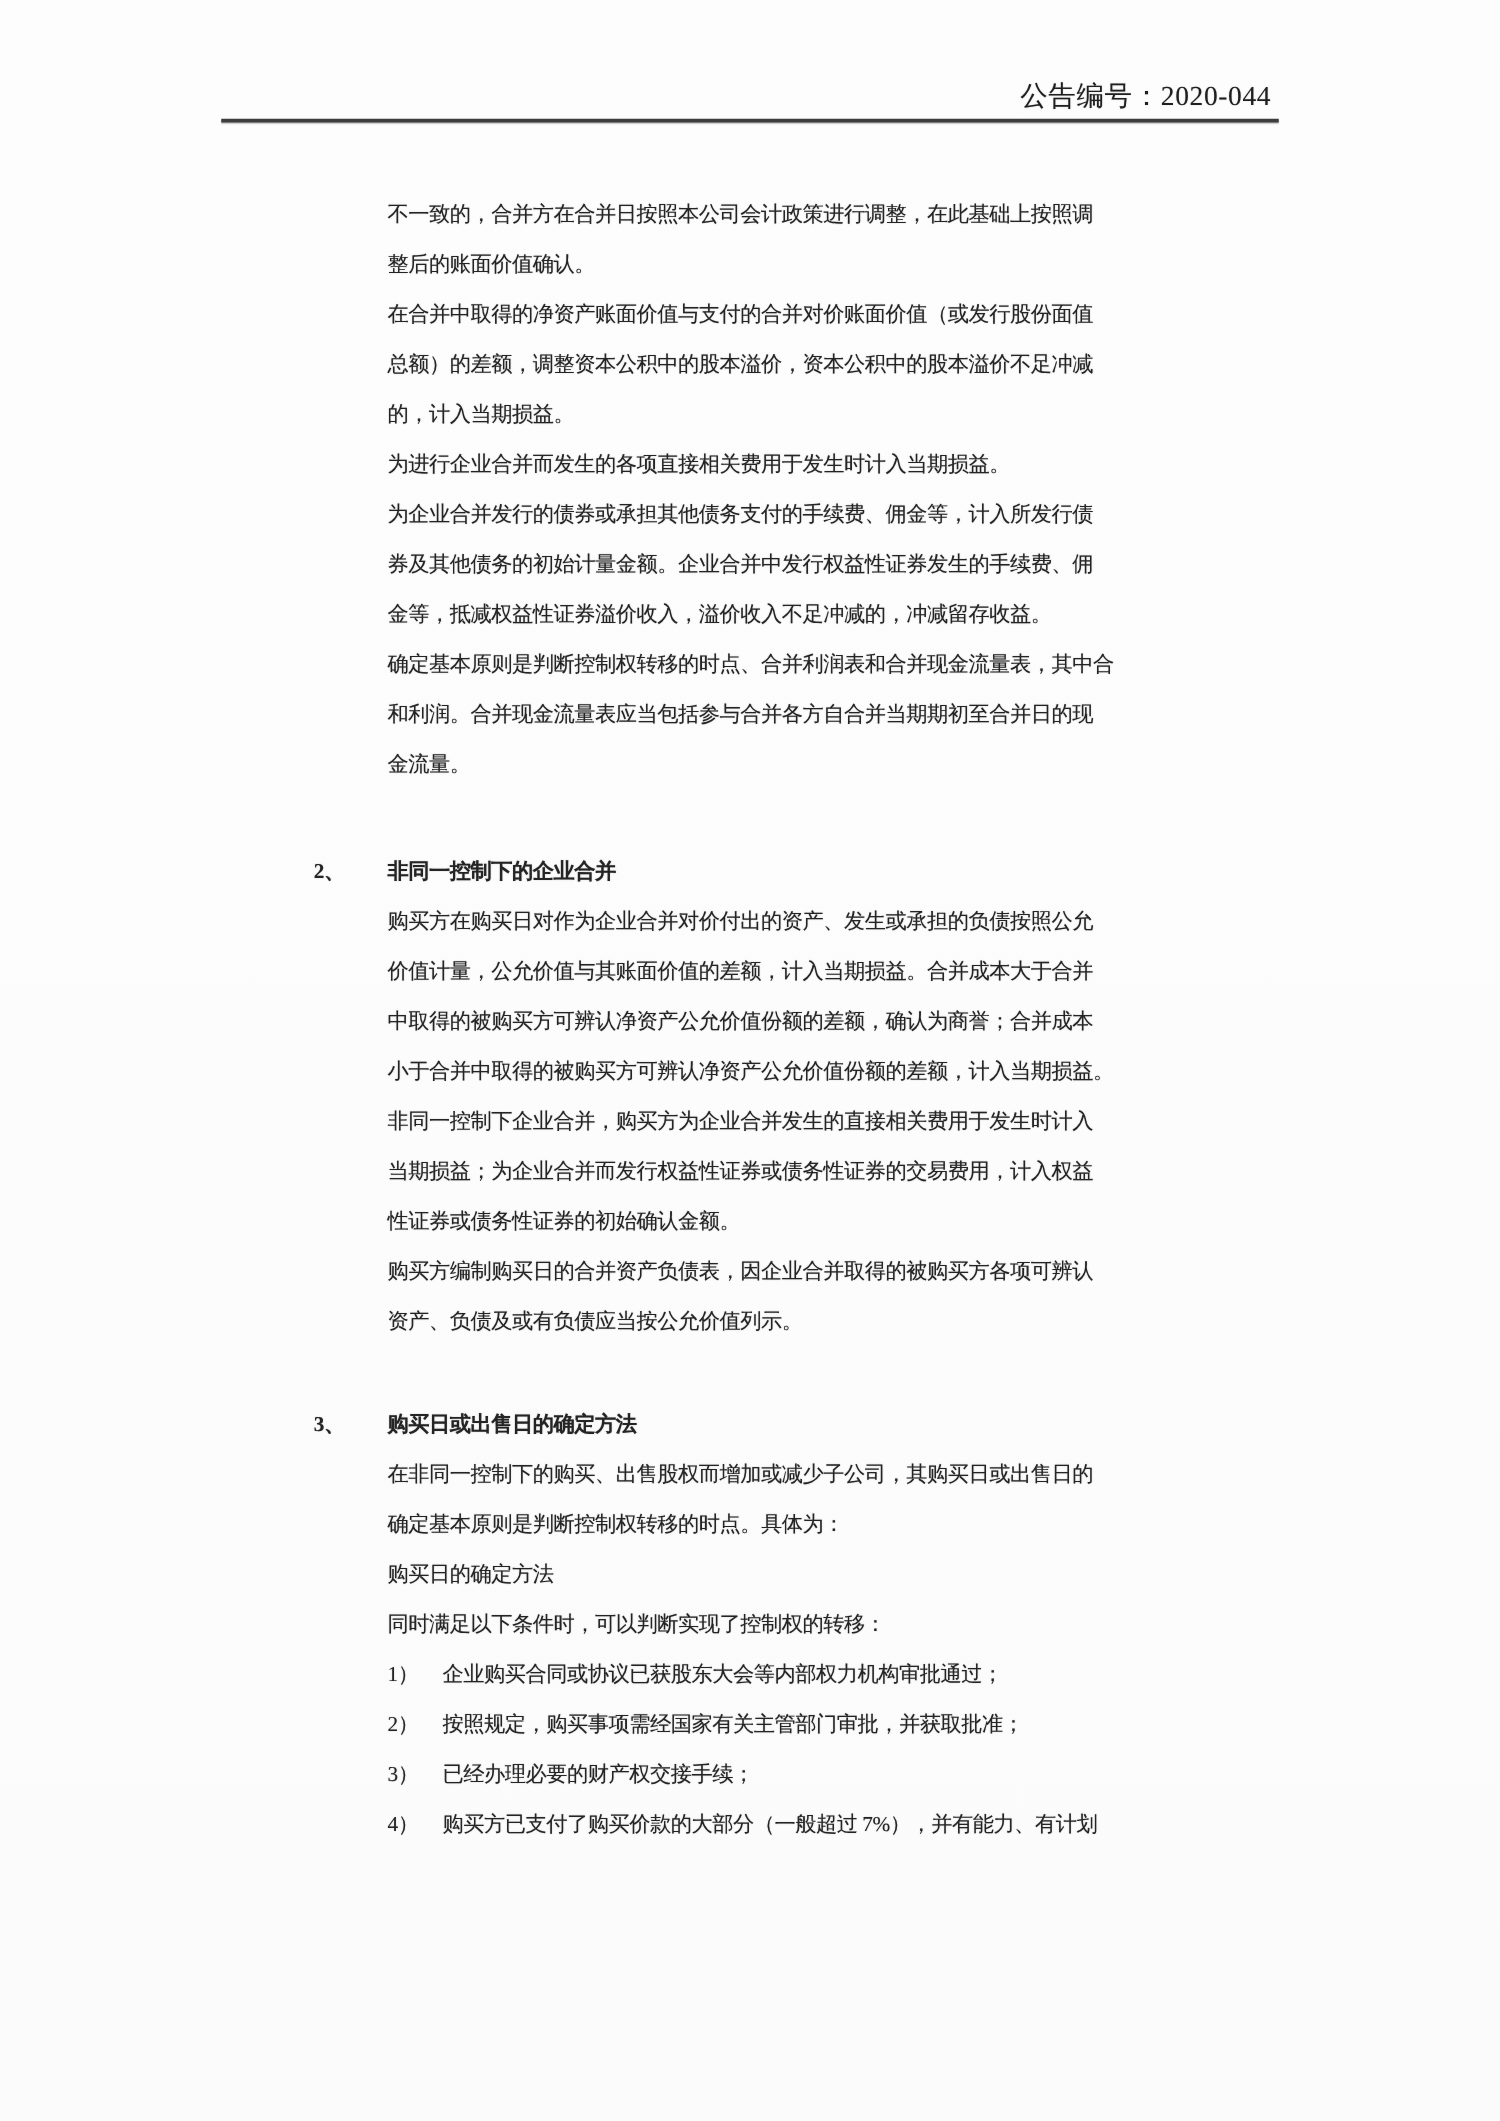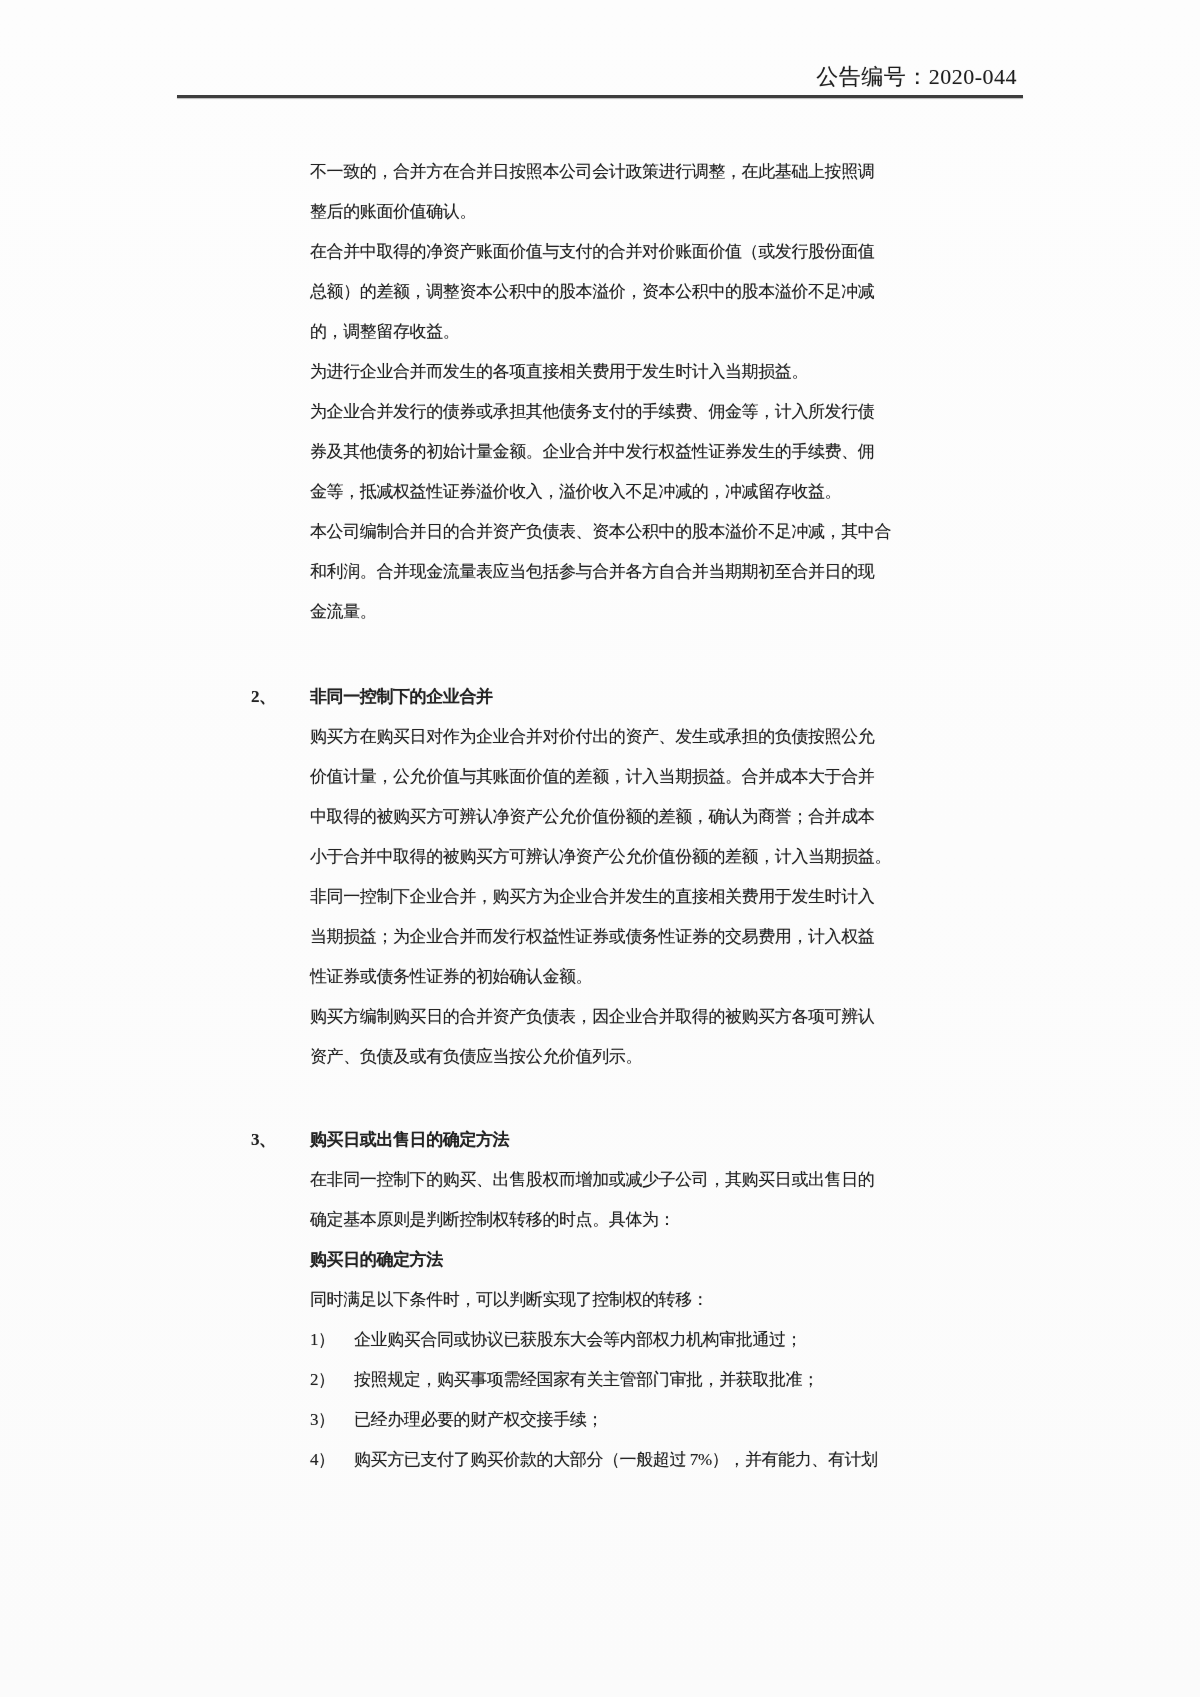--- a/index.html
+++ b/index.html
@@ -63,21 +63,21 @@
     white-space: nowrap;
   }
   .section-heading .sec-num {
     position: absolute;
     left: -59px;
     top: 0;
   }
   .gap-lg { margin-top: 45px; }
   .gap-md { margin-top: 43px; }
   .subheading {
-    font-weight: 700;
+    font-weight: 400;
   }
   .list-item {
     height: 40px;
     white-space: nowrap;
   }
   .list-item .li-num {
     display: inline-block;
     width: 44px;
   }
   .page-number {
@@ -102,35 +102,35 @@
   <div class="content">
 
     <div class="para">
       <div class="line">不一致的，合并方在合并日按照本公司会计政策进行调整，在此基础上按照调</div>
       <div class="line">整后的账面价值确认。</div>
     </div>
 
     <div class="para">
       <div class="line">在合并中取得的净资产账面价值与支付的合并对价账面价值（或发行股份面值</div>
       <div class="line">总额）的差额，调整资本公积中的股本溢价，资本公积中的股本溢价不足冲减</div>
-      <div class="line">的，调整留存收益。</div>
+      <div class="line">的，计入当期损益。</div>
     </div>
 
     <div class="para">
       <div class="line">为进行企业合并而发生的各项直接相关费用于发生时计入当期损益。</div>
     </div>
 
     <div class="para">
       <div class="line">为企业合并发行的债券或承担其他债务支付的手续费、佣金等，计入所发行债</div>
       <div class="line">券及其他债务的初始计量金额。企业合并中发行权益性证券发生的手续费、佣</div>
       <div class="line">金等，抵减权益性证券溢价收入，溢价收入不足冲减的，冲减留存收益。</div>
     </div>
 
     <div class="para">
-      <div class="line">本公司编制合并日的合并资产负债表、资本公积中的股本溢价不足冲减，其中合</div>
+      <div class="line">确定基本原则是判断控制权转移的时点、合并利润表和合并现金流量表，其中合</div>
       <div class="line">和利润。合并现金流量表应当包括参与合并各方自合并当期期初至合并日的现</div>
       <div class="line">金流量。</div>
     </div>
 
     <div class="section-heading gap-lg">
       <span class="sec-num">2、</span>
       <span class="sec-title">非同一控制下的企业合并</span>
     </div>
 
     <div class="para">

